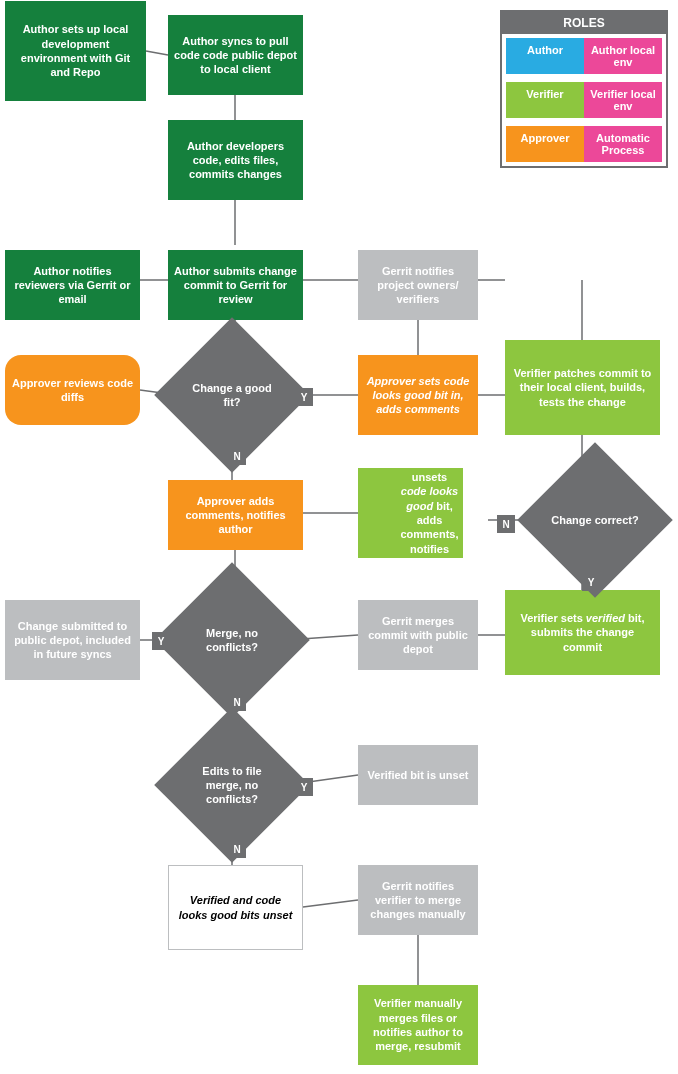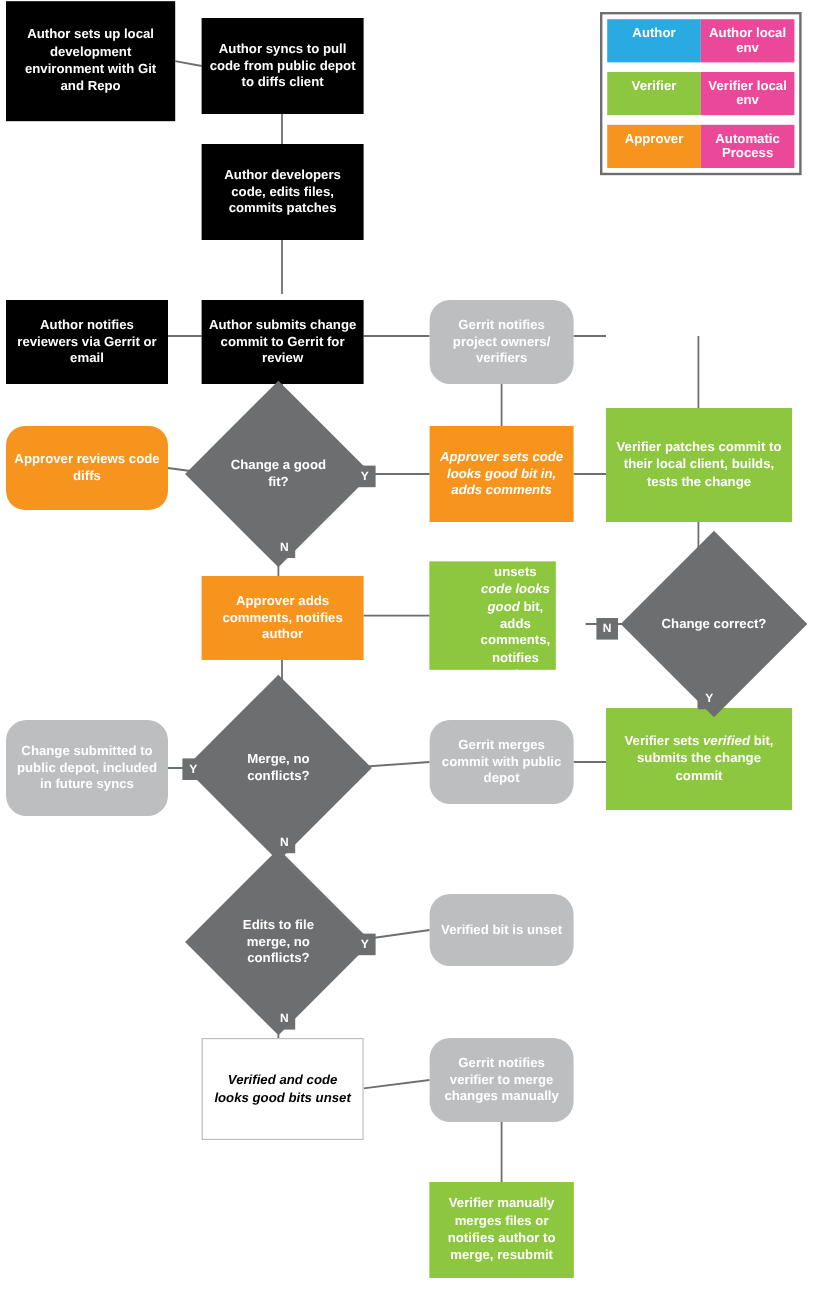--- a/index.html
+++ b/index.html
@@ -25,36 +25,35 @@
       align-items: center;
       justify-content: center;
       text-align: center;
       font-size: 11px;
       font-weight: bold;
       line-height: 1.3;
       padding: 6px;
     }
 
     .rect-blue {
-      background: #000000;
+      background: #15803d;
       color: #fff;
     }
     .rect-orange {
       background: #F7941D;
       color: #fff;
     }
     .rect-green {
       background: #8DC63F;
       color: #fff;
       border: 2px solid #8DC63F;
     }
     .rect-gray {
       background: #BCBEC0;
       color: #fff;
-      border-radius: 17px;
     }
     .rect-white-border {
       background: #fff;
       color: #000;
       border: 1px solid #BCBEC0;
       font-style: italic;
     }
 
     
     .diamond-wrap {
@@ -213,25 +212,25 @@
 
     <line x1="358" y1="513" x2="303" y2="513" stroke="#6D6E70" stroke-width="1.5"></line>
 
   </svg>
 
   <div class="node rect-blue" style="left:5px;top:1px;width:141px;height:100px;">
     <span>Author sets up local development environment with Git and Repo</span>
   </div>
 
   <div class="node rect-blue" style="left:168px;top:15px;width:135px;height:80px;">
-    <span>Author syncs to pull code from public depot to diffs client</span>
+    <span>Author syncs to pull code code public depot to local client</span>
   </div>
 
   <div class="node rect-blue" style="left:168px;top:120px;width:135px;height:80px;">
-    <span>Author developers code, edits files, commits patches</span>
+    <span>Author developers code, edits files, commits changes</span>
   </div>
 
   <div class="node rect-blue" style="left:5px;top:250px;width:135px;height:70px;">
     <span>Author notifies reviewers via Gerrit or email</span>
   </div>
 
   <div class="node rect-blue" style="left:168px;top:250px;width:135px;height:70px;">
     <span>Author submits change commit to Gerrit for review</span>
   </div>
 
@@ -318,20 +317,21 @@
   <div class="badge" style="left:295px;top:388px;">Y</div>
   <div class="badge" style="left:228px;top:447px;">N</div>
   <div class="badge" style="left:497px;top:515px;">N</div>
   <div class="badge" style="left:582px;top:573px;">Y</div>
   <div class="badge" style="left:152px;top:632px;">Y</div>
   <div class="badge" style="left:228px;top:693px;">N</div>
   <div class="badge" style="left:295px;top:778px;">Y</div>
   <div class="badge" style="left:228px;top:840px;">N</div>
 
   <div class="roles-box">
+    <div class="roles-title">ROLES</div>
     <div class="roles-row">
       <div class="role-cell role-blue">Author</div>
       <div class="role-cell role-gray">Author local env</div>
     </div>
     <div class="roles-row">
       <div class="role-cell role-green">Verifier</div>
       <div class="role-cell role-gray">Verifier local env</div>
     </div>
     <div class="roles-row">
       <div class="role-cell role-orange">Approver</div>

